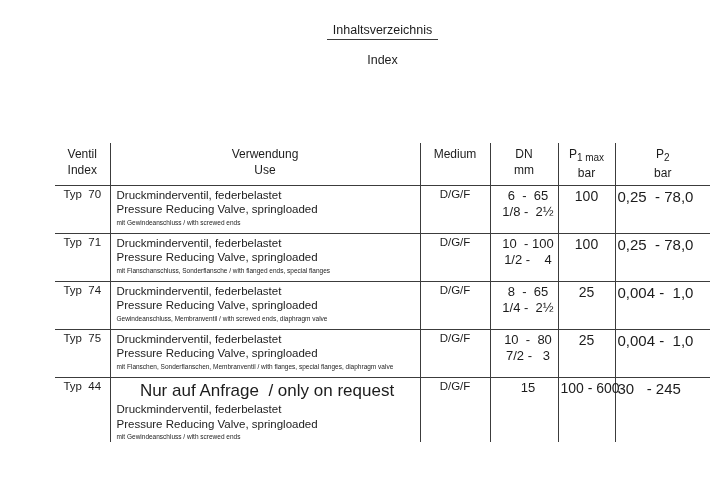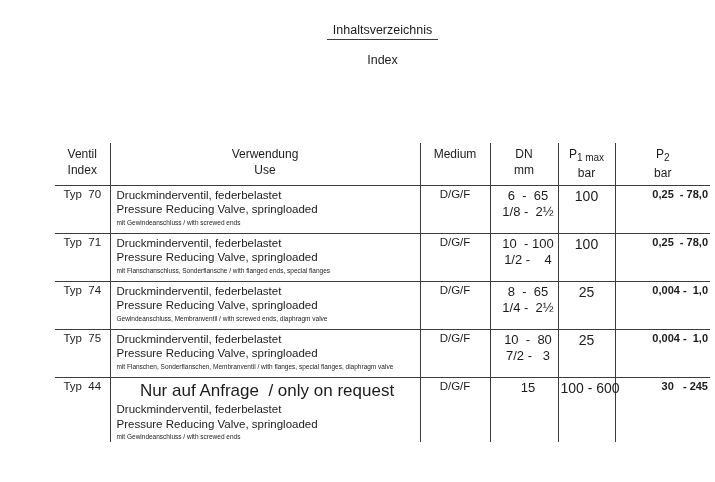--- a/index.html
+++ b/index.html
@@ -65,21 +65,21 @@
 
   .c-type { font-size: 11.5px; text-align: center; white-space: pre; }
   .c-use  { padding-left: 6px; }
   .use-note  { font-size: 17px; text-align: center; white-space: pre; line-height: 1.3; }
   .use-de, .use-en { font-size: 11.5px; line-height: 1.3; }
   .use-small { font-size: 6.5px; line-height: 1.4; margin-top: 1px; white-space: pre; }
   .c-med { font-size: 11.5px; text-align: center; }
   .c-dn  { text-align: center; }
   .c-dn div { font-size: 13px; white-space: pre; line-height: 1.3; padding-left: 8px; }
   .c-p1  { font-size: 14px; text-align: center; white-space: pre; }
-  .c-p2  { font-size: 11px; text-align: right; white-space: pre; font-weight: bold; }
+  .c-p2  { font-size: 15px; text-align: left; white-space: pre; }
 </style>
 </head>
 <body>
 
 <div class="page">
 
   <div class="title-block">
     <div class="title-de">Inhaltsverzeichnis</div>
     <div class="title-en">Index</div>
   </div>

